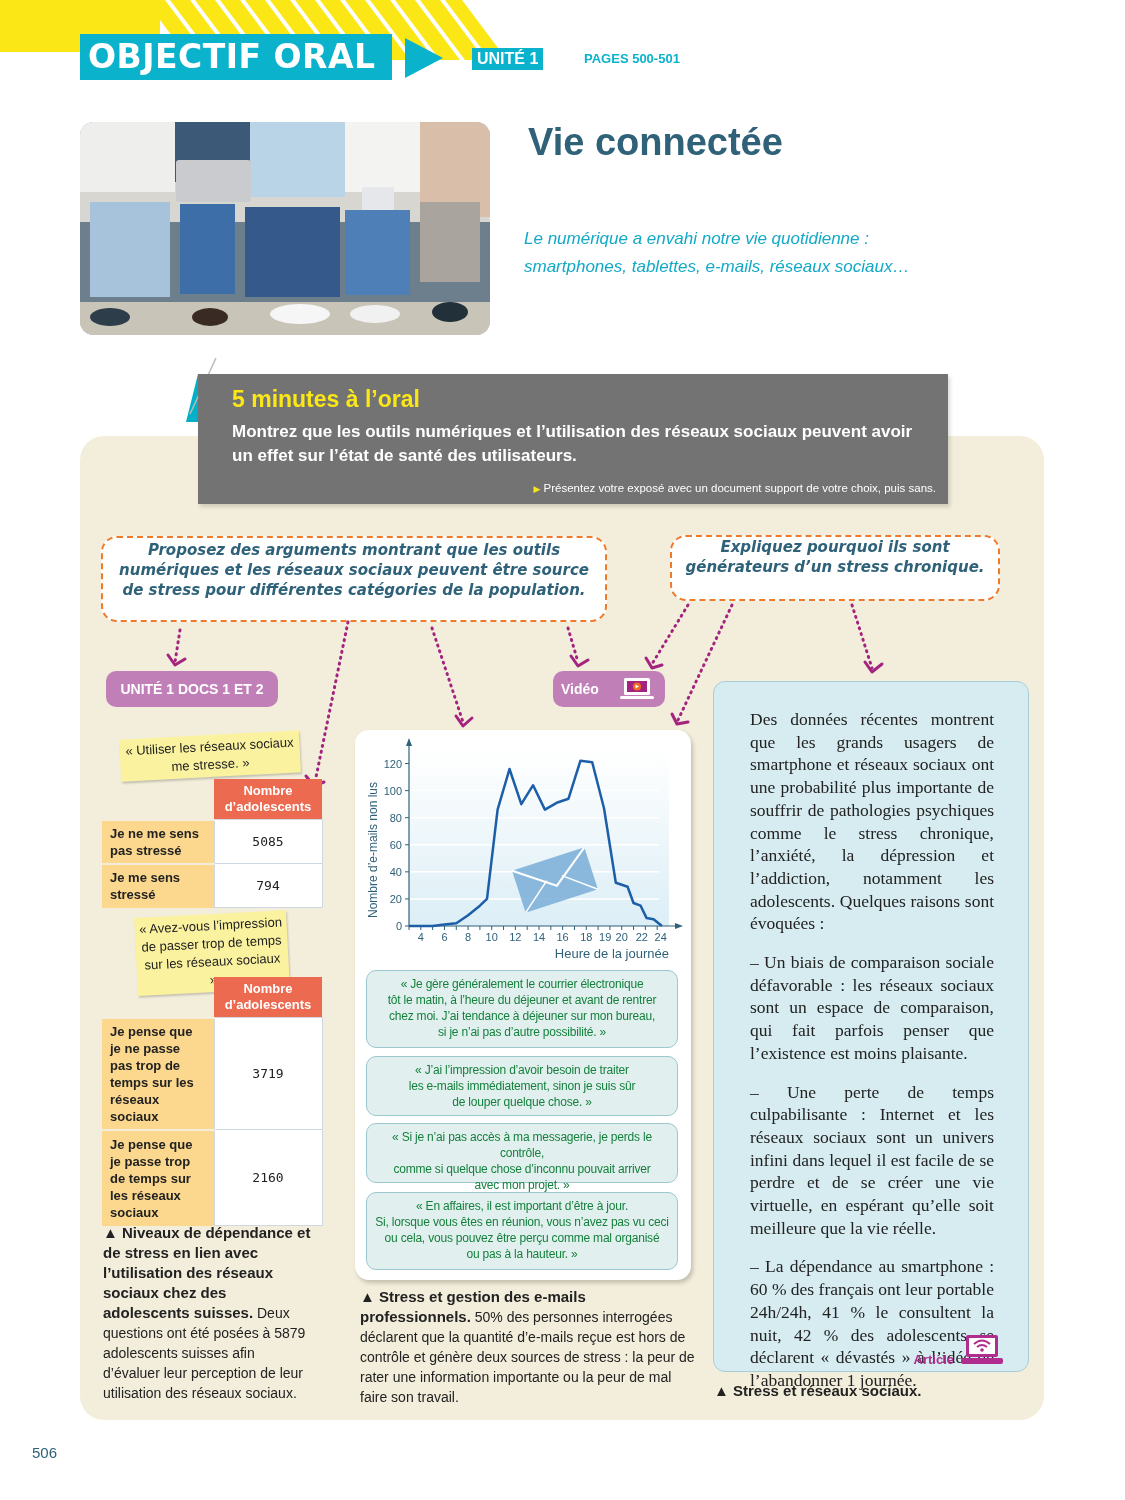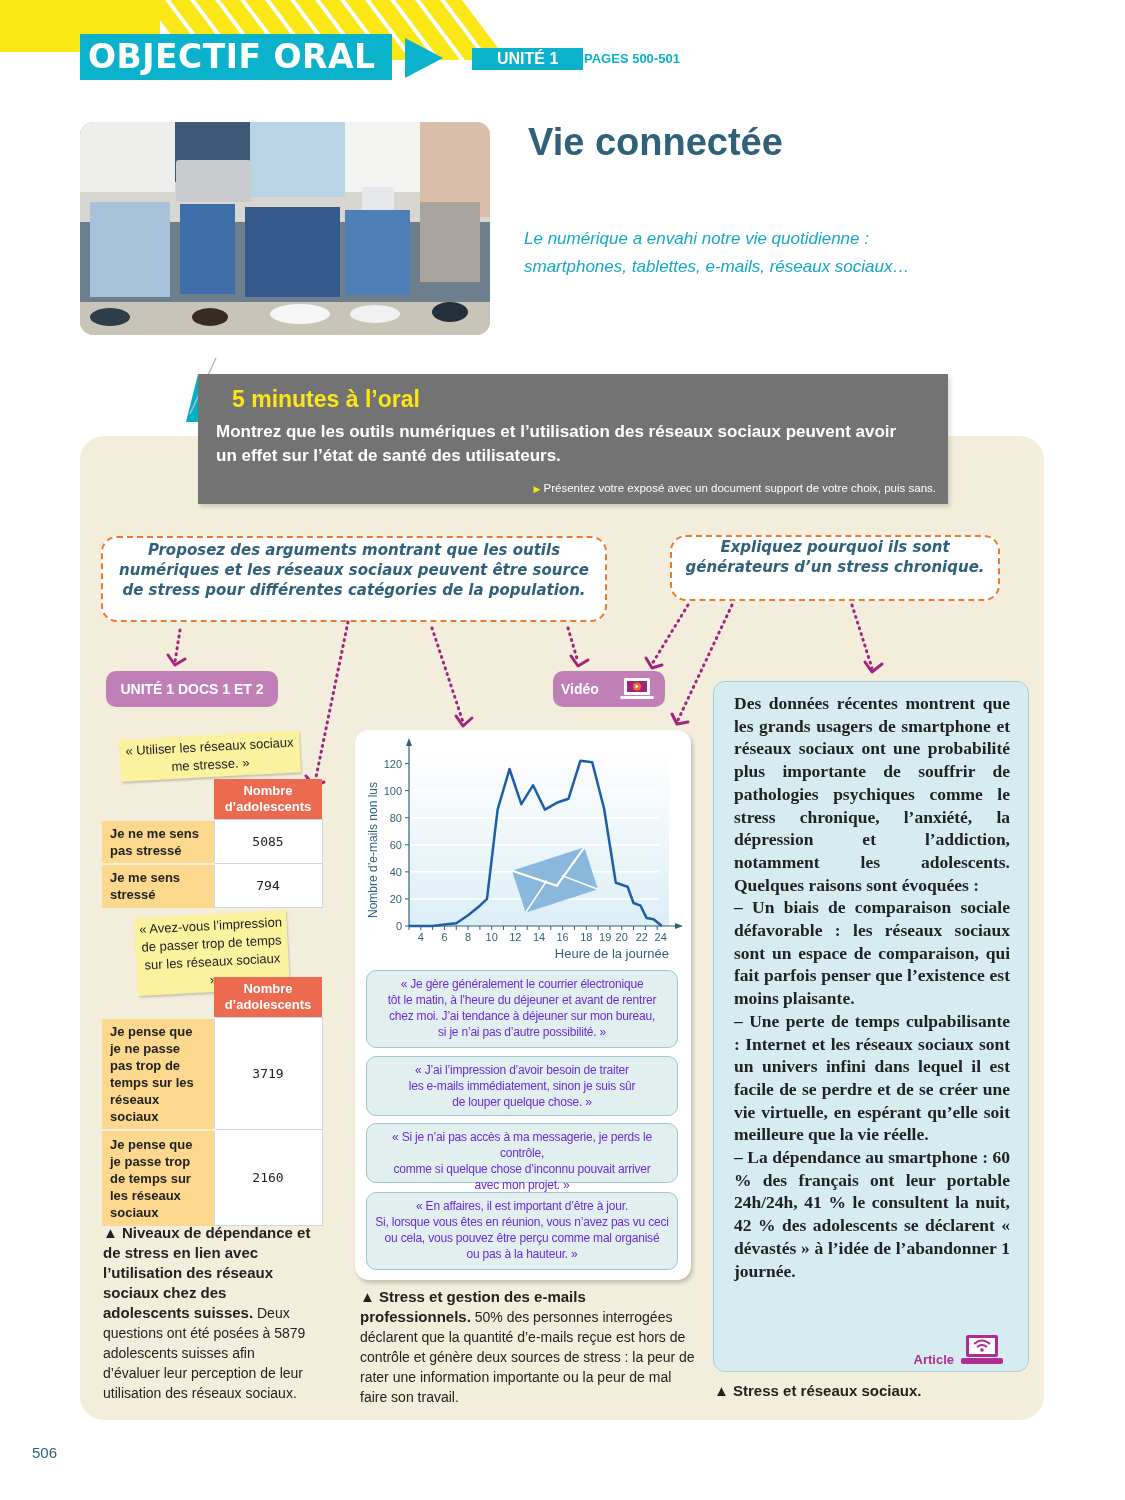--- a/index.html
+++ b/index.html
@@ -9,38 +9,38 @@
   
   .stripe-bg { position: absolute; left: 0; top: 0; width: 1125px; height: 60px; overflow: hidden; }
   .yellow-block { position: absolute; left: 0; top: 0; width: 160px; height: 52px; background: #fbe616; }
   .stripes { position: absolute; left: 0; top: 0; }
 
   .header-title { position: absolute; left: 80px; top: 34px; height: 46px; padding: 0 16px 0 8px;
     background: #0bb2cc; color: #fff; font-family: "DejaVu Sans", sans-serif; font-weight: bold;
     font-size: 33px; line-height: 46px; letter-spacing: 0.5px; }
   .header-arrow { position: absolute; left: 405px; top: 38px; width: 0; height: 0;
     border-top: 20px solid transparent; border-bottom: 20px solid transparent; border-left: 38px solid #0bb2cc; }
-  .unit-badge { position: absolute; left: 472px; top: 48px; height: 22px; padding: 0 25px;
+  .unit-badge { position: absolute; left: 472px; top: 48px; height: 22px; padding: 0 5px;
     background: #0bb2cc; color: #fff; font-weight: bold; font-size: 16px; line-height: 22px; }
   .pages-label { position: absolute; left: 584px; top: 51px; color: #0bb2cc; font-weight: bold; font-size: 13px; }
 
   
   .photo { position: absolute; left: 80px; top: 122px; width: 410px; height: 213px; border-radius: 14px; overflow: hidden; background: #7e8c98; }
 
   .main-title { position: absolute; left: 528px; top: 120px; color: #2f6179; font-weight: bold; font-size: 38px; line-height: 44px; }
   .subtitle { position: absolute; left: 524px; top: 225px; color: #12a9c6; font-style: italic; font-size: 17px; line-height: 28px; }
 
   
   .panel { position: absolute; left: 80px; top: 436px; width: 964px; height: 984px; background: #f3eedb; border-radius: 24px; }
 
   
   .oral-box { position: absolute; left: 198px; top: 374px; width: 750px; height: 130px; background: #737373; box-shadow: 2px 3px 4px rgba(0,0,0,0.15); }
   .oral-fold { position: absolute; left: 186px; top: 352px; width: 40px; height: 70px; }
   .oral-heading { position: absolute; left: 34px; top: 12px; color: #fbe616; font-weight: bold; font-size: 23px; }
-  .oral-text { position: absolute; left: 18px; top: 46px; width: 720px; color: #fff; font-weight: bold; font-size: 17px; line-height: 24px; }
+  .oral-text { position: absolute; left: 34px; top: 46px; width: 720px; color: #fff; font-weight: bold; font-size: 17px; line-height: 24px; }
   .oral-note { position: absolute; right: 12px; bottom: 10px; color: #fff; font-size: 11.5px; }
   .oral-note .tri { color: #fbe616; font-size: 9px; margin-right: 3px; }
 
   
   .prompt { position: absolute; background: #fff; border: 2px dashed #f07a2a; border-radius: 16px; color: #2f6179;
     font-family: "DejaVu Sans", sans-serif; font-style: italic; font-weight: bold; font-size: 15px; line-height: 20px; text-align: center; }
   .prompt-1 { left: 101px; top: 536px; width: 506px; height: 86px; padding: 2px 14px; }
   .prompt-2 { left: 670px; top: 535px; width: 330px; height: 66px; padding: 0 12px; }
 
   
@@ -70,30 +70,30 @@
   .caption b { font-size: 15px; }
   .caption-1 { left: 103px; top: 1223px; width: 210px; }
   .caption-2 { left: 360px; top: 1287px; width: 335px; }
   .caption-3 { left: 714px; top: 1381px; width: 320px; }
 
   
   .chart-card { position: absolute; left: 355px; top: 730px; width: 336px; height: 550px; background: #fff; border-radius: 14px; box-shadow: 2px 3px 4px rgba(0,0,0,0.2); }
   .chart-svg { position: absolute; left: 0; top: 0; }
 
   .quote { position: absolute; left: 11px; width: 312px; background: #e1f0ee; border: 1.5px solid #9bc7cf; border-radius: 10px;
-    font-family: "Liberation Sans", sans-serif; font-size: 12px; line-height: 16px; text-align: center; color: #6d28d9; padding: 5px 6px; letter-spacing: -0.2px; }
+    font-family: "Liberation Sans", sans-serif; font-size: 12px; line-height: 16px; text-align: center; color: #15803d; padding: 5px 6px; letter-spacing: -0.2px; }
   .q1 { top: 240px; height: 78px; }
   .q2 { top: 326px; height: 60px; }
   .q3 { top: 393px; height: 60px; }
   .q4 { top: 462px; height: 78px; }
 
   
   .article { position: absolute; left: 713px; top: 681px; width: 316px; height: 691px; background: #d6ecf1; border: 1.5px solid #a9cdd7; border-radius: 12px; }
   .article-text { position: absolute; left: 20px; top: 10px; width: 276px; font-family: "Liberation Serif", serif; font-size: 17.5px; line-height: 22.7px; text-align: justify; color: #222; }
-  .article-text p { margin: 0; font-weight: bold; }
+  .article-text p { margin: 16px; }
   .article-label { position: absolute; right: 74px; bottom: 4px; color: #b02d8f; font-weight: bold; font-size: 13px; }
   .article-icon { position: absolute; right: 24px; bottom: 4px; width: 44px; height: 34px; }
 
   .page-number { position: absolute; left: 32px; top: 1444px; font-size: 15px; color: #2f6179; }
 </style>
 </head>
 <body>
 
 <div class="stripe-bg">
   <div class="yellow-block"></div>

